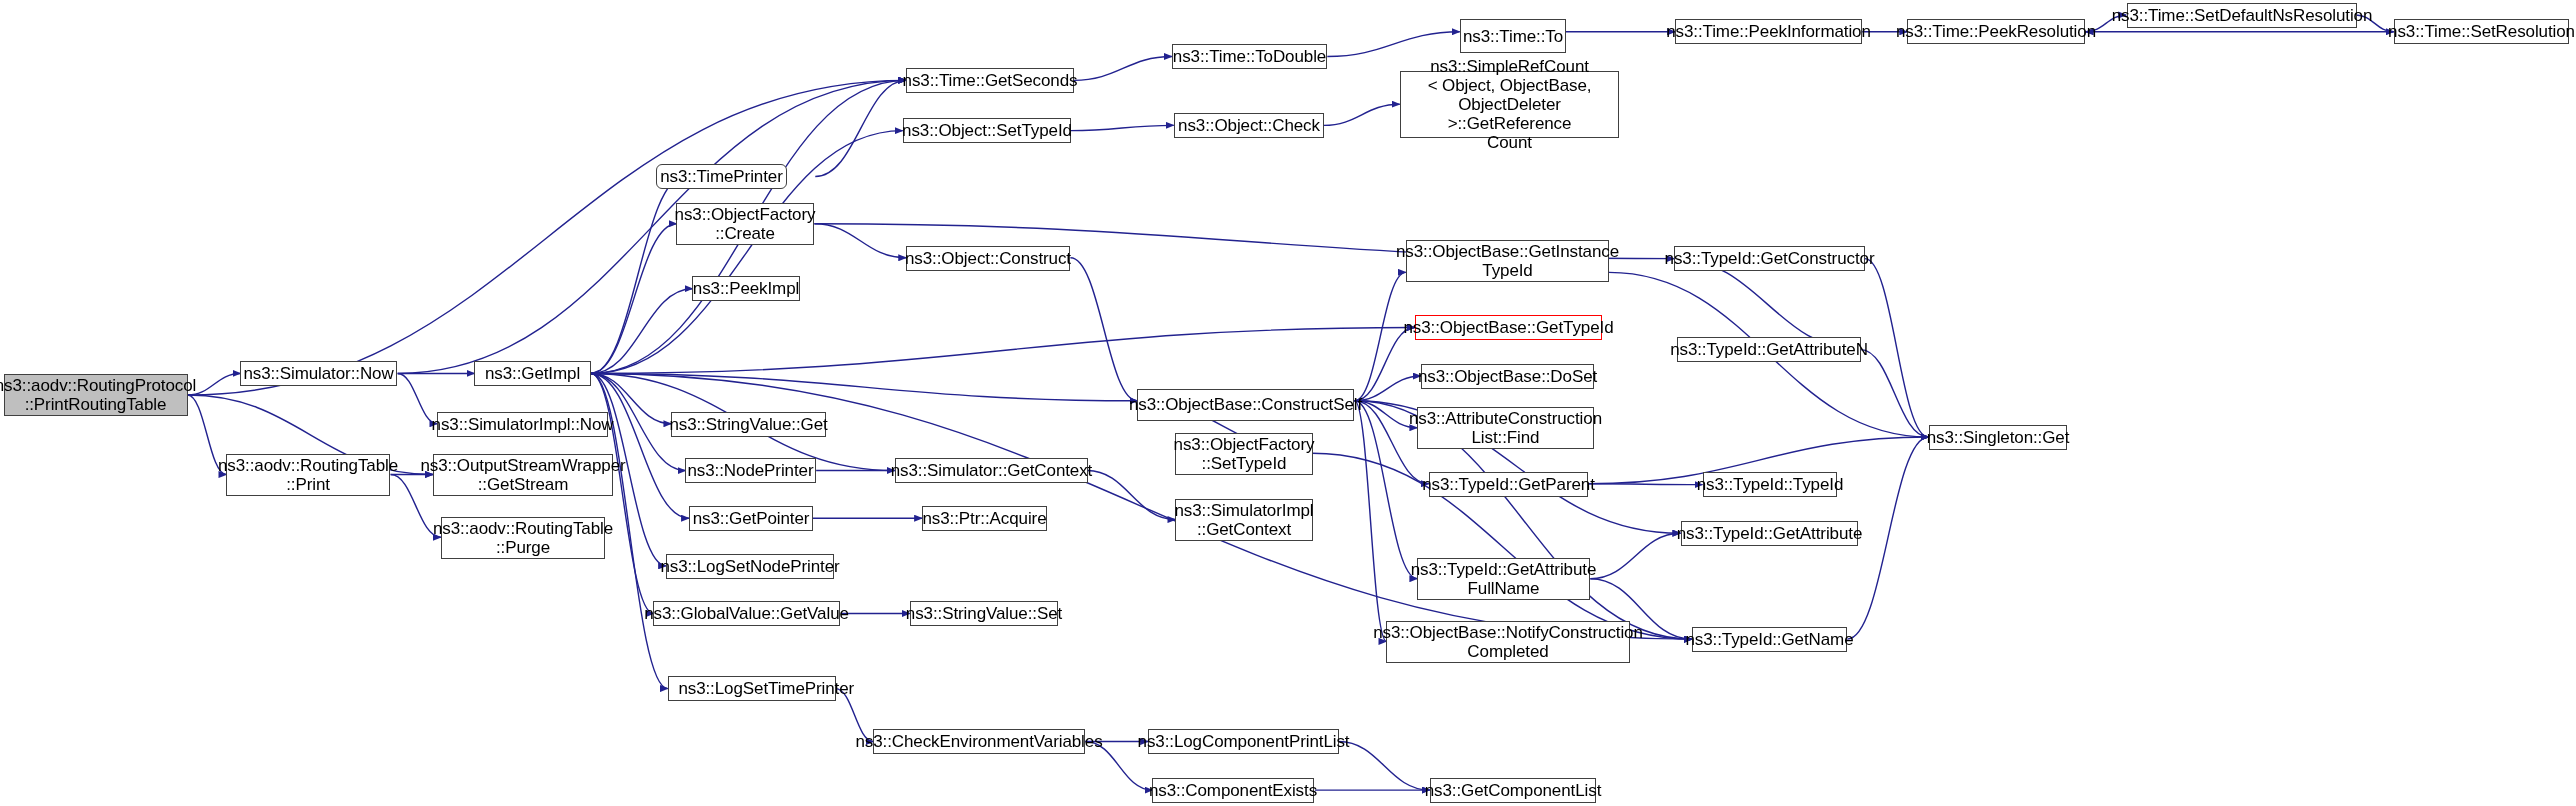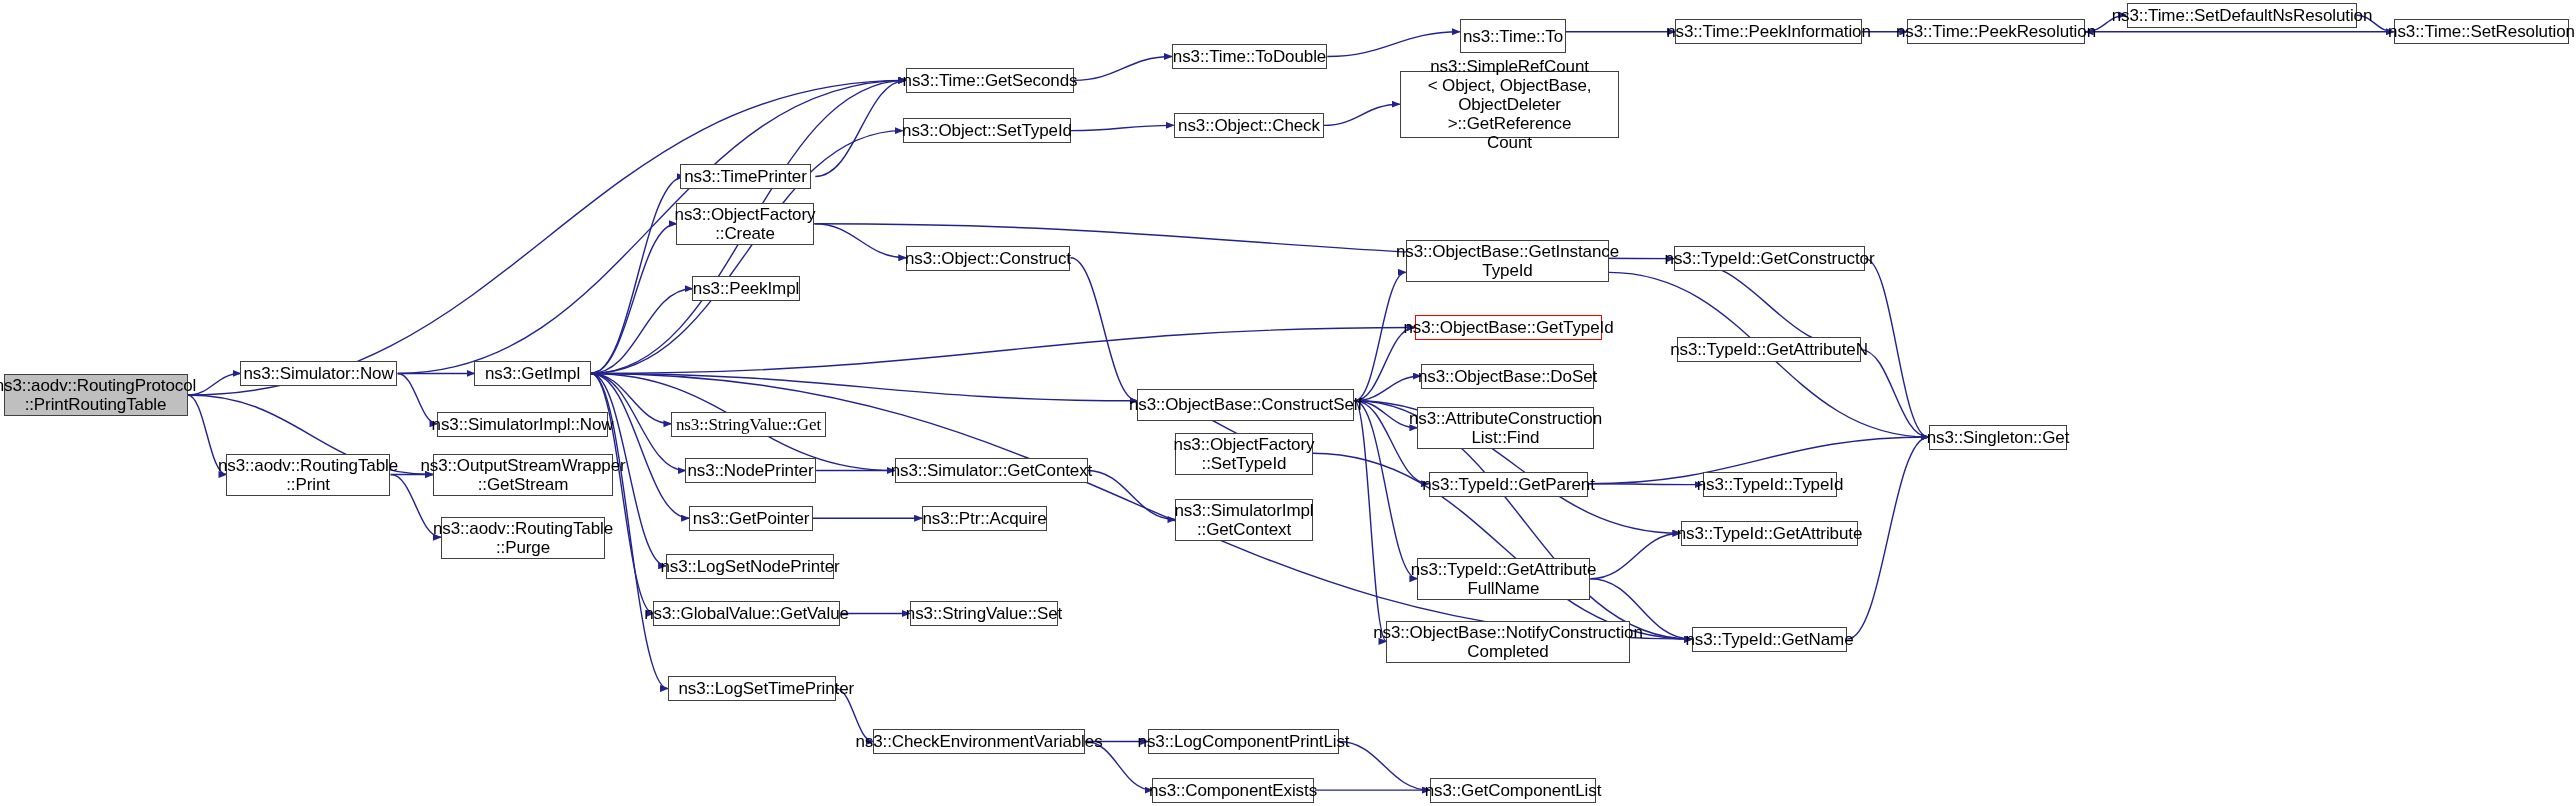--- a/index.html
+++ b/index.html
@@ -131,25 +131,25 @@
 ::PrintRoutingTable</div>
       <div class="node" style="left: 240px; top: 361px; width: 157px; height: 25px;">ns3::Simulator::Now</div>
       <div class="node" style="left: 226px; top: 454px; width: 164px; height: 42px;">ns3::aodv::RoutingTable
 ::Print</div>
       <div class="node" style="left: 474px; top: 361px; width: 117px; height: 25px;">ns3::GetImpl</div>
       <div class="node" style="left: 437px; top: 412px; width: 171px; height: 25px;">ns3::SimulatorImpl::Now</div>
       <div class="node" style="left: 433px; top: 454px; width: 180px; height: 42px;">ns3::OutputStreamWrapper
 ::GetStream</div>
       <div class="node" style="left: 441px; top: 517px; width: 164px; height: 42px;">ns3::aodv::RoutingTable
 ::Purge</div>
-      <div class="node" style="left: 680px; top: 164px; width: 131px; height: 25px;">ns3::TimePrinter</div>
+      <div class="node" style="left: 656px; top: 164px; width: 131px; height: 25px; border-radius: 6px;">ns3::TimePrinter</div>
       <div class="node" style="left: 676px; top: 203px; width: 138px; height: 42px;">ns3::ObjectFactory
 ::Create</div>
       <div class="node" style="left: 692px; top: 276px; width: 108px; height: 25px;">ns3::PeekImpl</div>
-      <div class="node" style="left: 671px; top: 412px; width: 155px; height: 25px; font-family: Liberation Serif, serif;">ns3::StringValue::Get</div>
+      <div class="node" style="left: 671px; top: 412px; width: 155px; height: 25px;">ns3::StringValue::Get</div>
       <div class="node" style="left: 685px; top: 458px; width: 131px; height: 25px;">ns3::NodePrinter</div>
       <div class="node" style="left: 689px; top: 506px; width: 124px; height: 25px;">ns3::GetPointer</div>
       <div class="node" style="left: 666px; top: 554px; width: 168px; height: 25px;">ns3::LogSetNodePrinter</div>
       <div class="node" style="left: 653px; top: 601px; width: 187px; height: 25px;">ns3::GlobalValue::GetValue</div>
       <div class="node" style="left: 668px; top: 676px; width: 168px; height: 25px; padding-left: 32px;">ns3::LogSetTimePrinter</div>
       <div class="node" style="left: 906px; top: 68px; width: 168px; height: 25px;">ns3::Time::GetSeconds</div>
       <div class="node" style="left: 903px; top: 118px; width: 168px; height: 25px;">ns3::Object::SetTypeId</div>
       <div class="node" style="left: 906px; top: 246px; width: 164px; height: 25px;">ns3::Object::Construct</div>
       <div class="node" style="left: 895px; top: 458px; width: 193px; height: 25px;">ns3::Simulator::GetContext</div>
       <div class="node" style="left: 922px; top: 506px; width: 125px; height: 25px;">ns3::Ptr::Acquire</div>

